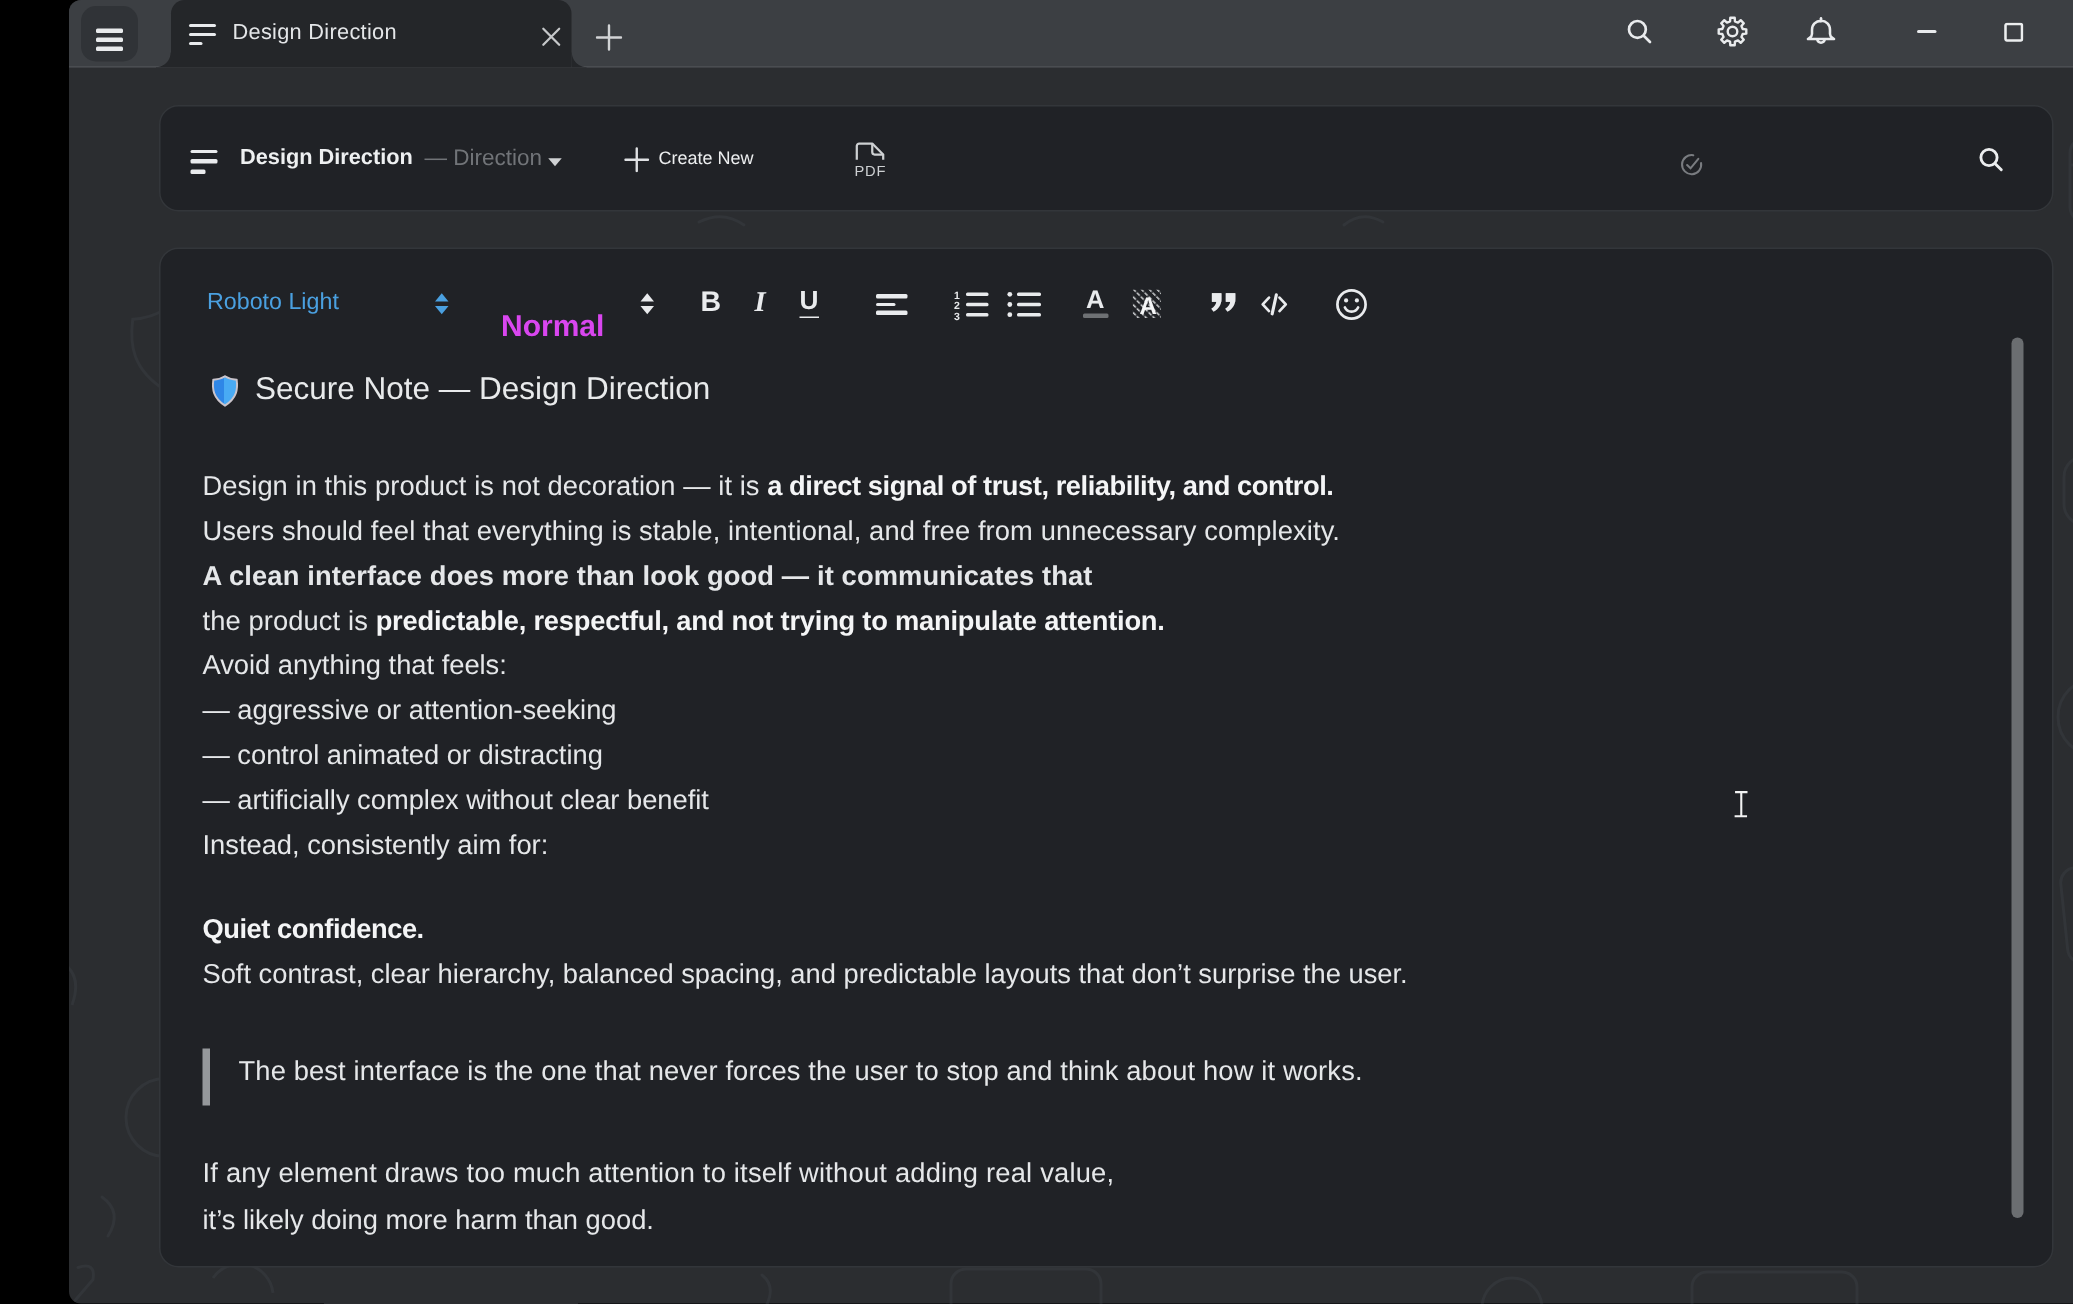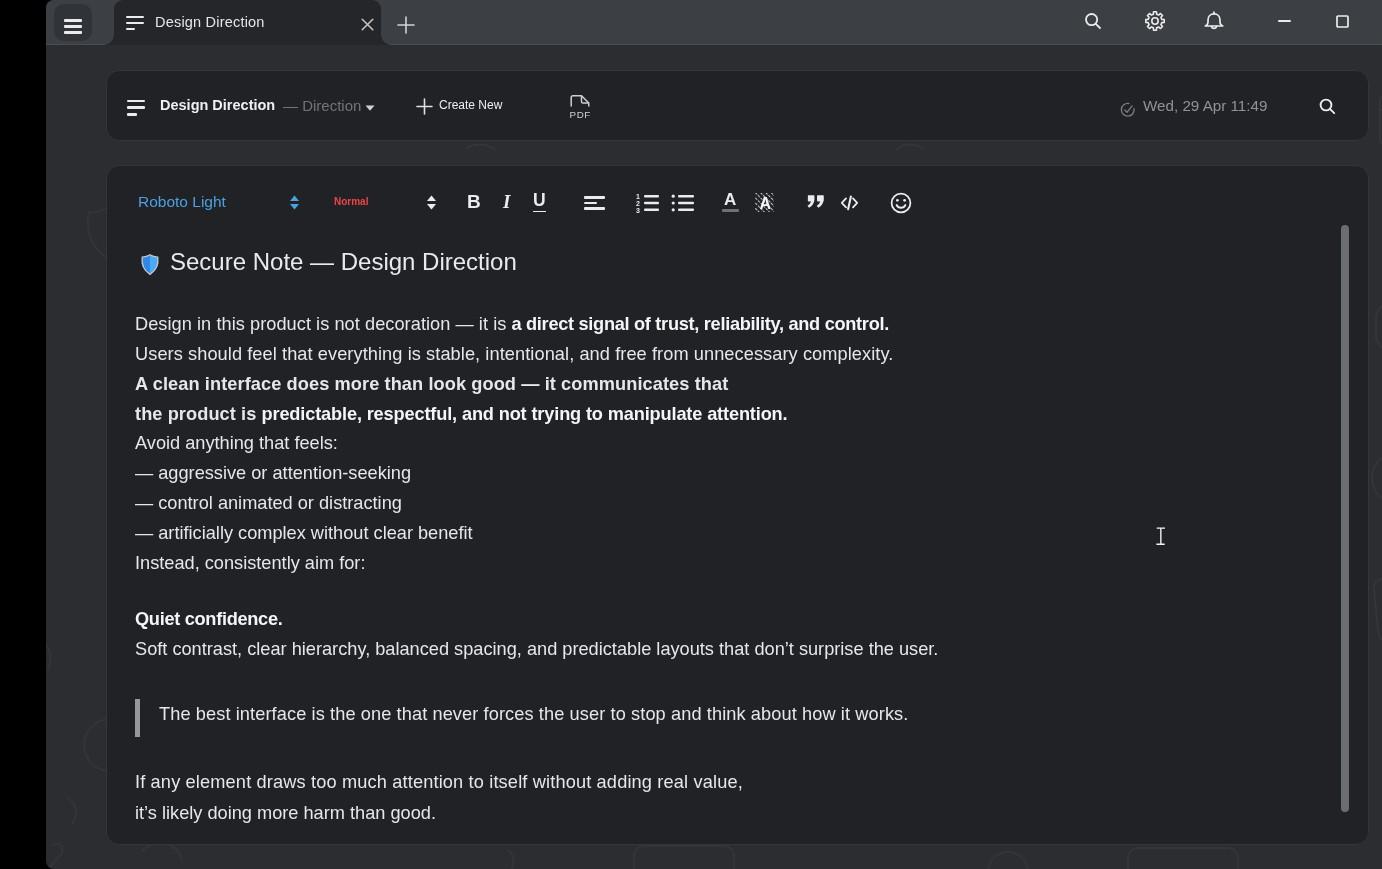--- a/index.html
+++ b/index.html
@@ -15,21 +15,21 @@
   #tab .footR{right:-10px;background:radial-gradient(circle 10px at 10px 0px, rgba(0,0,0,0) 9.4px, #242629 10px);}
   #tabtitle{position:absolute;left:41px;top:0;line-height:45px;font-size:14.5px;color:#e4e6e8;letter-spacing:.2px;}
   .icx{position:absolute;}
   
   .panel{position:absolute;left:60px;width:1263px;background:#202226;border:1px solid #33363a;border-radius:13px;box-sizing:border-box;}
   #toolbar{top:70px;height:71px;}
   #editor{top:165px;height:680px;}
   .tbtxt{position:absolute;top:0;line-height:69px;white-space:nowrap;}
   
   #fontname{position:absolute;left:31px;top:0;line-height:72px;font-size:15.5px;color:#4aa0e0;}
-  #stylename{position:absolute;left:227px;top:0;line-height:72px;font-size:10px;font-weight:bold;color:#ef4444;}
+  #stylename{position:absolute;left:227px;top:16px;line-height:72px;font-size:20px;font-weight:bold;color:#d946ef;}
   .fmt{position:absolute;top:0;height:72px;color:#e9ebed;}
   #content{position:absolute;left:28px;top:0;width:1215px;color:#e5e7e9;font-size:18.2px;}
   .bl{position:absolute;left:0;white-space:nowrap;}
   .bl b{color:#f4f5f6;letter-spacing:-0.3px;}
   #scrollthumb{position:absolute;left:1235px;top:59.5px;width:8px;height:587px;border-radius:4px;background:#6b6e71;}
   svg{display:block;}
 </style>
 </head>
 <body>
 <div id="win">
@@ -113,21 +113,20 @@
     <div class="tbtxt" style="left:332px;font-size:12px;color:#eceeef;">Create New</div>
     <svg class="icx" style="left:462px;top:23px" width="26" height="28" viewBox="0 0 26 28" fill="none" stroke="#cdd0d2" stroke-width="1.5" stroke-linejoin="round">
       <path d="M2.2 12.5 V3.3 A1.6 1.6 0 0 1 3.8 1.7 H12.5 L19.8 9 V12.5"></path>
       <path d="M12.5 1.7 V7.4 A1.6 1.6 0 0 0 14.1 9 H19.8"></path>
       <text x="0.6" y="23.6" font-size="9.8" letter-spacing="0.55" fill="#cdd0d2" stroke="none" font-family="Liberation Sans">PDF</text>
     </svg>
     <svg class="icx" style="left:1013px;top:31px" width="15.5" height="15.5" viewBox="0 0 17 17" fill="none" stroke="#797c80" stroke-width="1.5" stroke-linecap="round">
         <path d="M15.39 7.28 A7 7 0 1 1 9.72 1.61"></path>
         <path d="M5.2 8.8 L7.7 11.2 L13.4 4.3"></path>
       </svg>
-    <div class="tbtxt" style="left:1036px;font-size:15.2px;color:#8f9296;">Wed, 29 Apr 11:49</div>
     <svg class="icx" style="left:1211px;top:26px" width="19" height="19" viewBox="0 0 19 19" stroke="#eceeef" stroke-width="1.9" fill="none" stroke-linecap="round">
         <circle cx="8" cy="8" r="5.4"></circle>
         <path d="M12.1 12.1 L16.2 16.2"></path>
       </svg>
   </div>
 
   <div class="panel" id="editor">
     <div id="fontname">Roboto Light</div>
     <svg class="icx" style="left:182px;top:29px" width="11" height="15" viewBox="0 0 11 15" fill="#4aa0e0">
         <path d="M5.5 0.5 L10 6 L1 6 Z"></path>
@@ -191,35 +190,35 @@
     </svg>
 
     <svg class="icx" style="left:783px;top:25.5px" width="22" height="22" viewBox="0 0 22 22" fill="none" stroke="#e9ebed" stroke-width="1.8">
       <circle cx="11" cy="11" r="9.4"></circle>
       <circle cx="7.4" cy="8.3" r="1.4" fill="#e9ebed" stroke="none"></circle>
       <circle cx="14.6" cy="8.3" r="1.4" fill="#e9ebed" stroke="none"></circle>
       <path d="M6.6 13 A 4.9 4.9 0 0 0 15.4 13" stroke-linecap="round"></path>
     </svg>
     <div id="content">
 
-      <div class="bl" style="top:81.6px;font-size:24px;color:#e8eaeb;">
+      <div class="bl" style="top:81.6px;font-size:21px;color:#e8eaeb;">
         <svg style="display:inline-block;vertical-align:-6px;margin-left:5px;margin-right:10px" width="20" height="23" viewBox="0 0 20 23">
           <defs>
               <linearGradient id="sh" x1="0" x2="1" y1="0" y2="0">
                 <stop offset="0.47" stop-color="#2f87e7"></stop>
                 <stop offset="0.47" stop-color="#49abf4"></stop>
               </linearGradient>
             </defs>
           <path d="M10 1.8 C12 3.1 15 4 17.8 4.2 C18.6 10.4 17.9 16.4 10 21.4 C2.1 16.4 1.4 10.4 2.2 4.2 C5 4 8 3.1 10 1.8 Z" fill="url(#sh)" stroke="#c9c4cb" stroke-width="1.3"></path>
         </svg><span style="position:relative;top:0">Secure Note — Design Direction</span>
       </div>
       <div class="bl" style="top:147.8px;letter-spacing:.05px;">Design in this product is not decoration — it is <b>a direct signal of trust, reliability, and control.</b></div>
       <div class="bl" style="top:177.7px;letter-spacing:.08px;">Users should feel that everything is stable, intentional, and free from unnecessary complexity.</div>
       <div class="bl" style="top:207.6px;letter-spacing:.09px;font-weight:bold;">A clean interface does more than look good — it communicates that</div>
-      <div class="bl" style="top:237.5px;letter-spacing:.08px;font-weight:bold;">the product is <b style="letter-spacing:-0.15px;">predictable, respectful, and not trying to manipulate attention.</b></div>
+      <div class="bl" style="top:237.5px;letter-spacing:.08px;">the product is <b style="letter-spacing:-0.15px;">predictable, respectful, and not trying to manipulate attention.</b></div>
       <div class="bl" style="top:267.4px;">Avoid anything that feels:</div>
       <div class="bl" style="top:297.3px;">— aggressive or attention-seeking</div>
       <div class="bl" style="top:327.2px;">— control animated or distracting</div>
       <div class="bl" style="top:357.1px;">— artificially complex without clear benefit</div>
       <div class="bl" style="top:387.0px;">Instead, consistently aim for:</div>
       <div class="bl" style="top:443.1px;"><b>Quiet confidence.</b></div>
       <div class="bl" style="top:473.0px;">Soft contrast, clear hierarchy, balanced spacing, and predictable layouts that don’t surprise the user.</div>
       <div class="bl" style="top:533px;width:4.5px;height:38px;background:#95989b;"></div>
       <div class="bl" style="left:24px;top:538.3px;letter-spacing:.1px;">The best interface is the one that never forces the user to stop and think about how it works.</div>
       <div class="bl" style="top:605.5px;letter-spacing:.15px;">If any element draws too much attention to itself without adding real value,</div>

